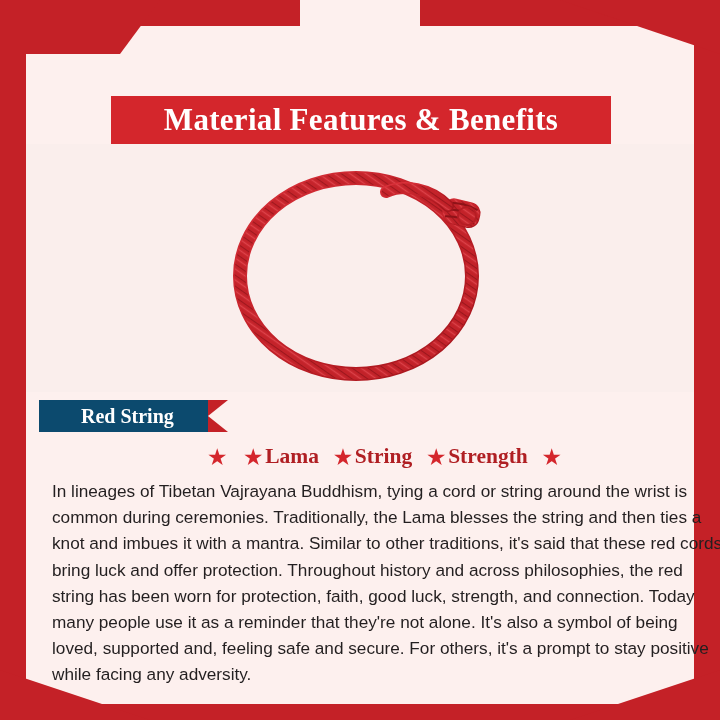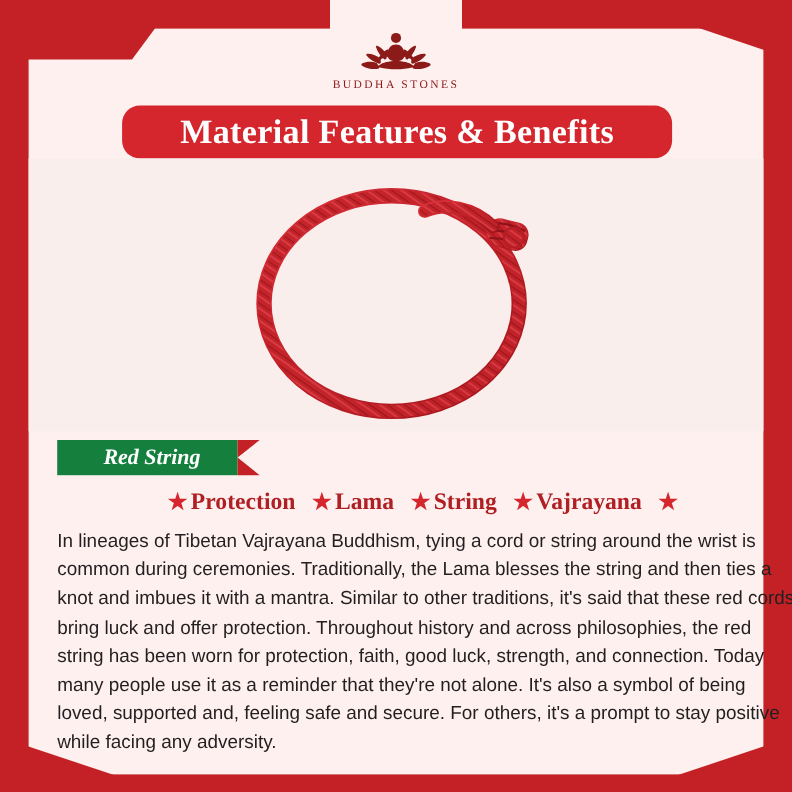--- a/index.html
+++ b/index.html
@@ -121,21 +121,20 @@
   .title-banner {
     position: absolute;
     left: 85px;
     top: 70px;
     width: 500px;
     height: 48px;
     background: #d4262c;
     display: flex;
     align-items: center;
     justify-content: center;
-    border-radius: 16px;
   }
   .title-banner .title-text {
     color: #ffffff;
     font-family: "Liberation Serif", serif;
     font-weight: bold;
     font-size: 31px;
     letter-spacing: 0.3px;
     white-space: nowrap;
   }
   
@@ -147,30 +146,29 @@
     height: 248px;
     background: #faeeec;
   }
   .hero svg {
     display: block;
     margin: 0 auto;
   }
   
   .label-tab {
     position: absolute;
-    left: 26px;
+    left: 13px;
     top: 374px;
     height: 32px;
-    background: #15803d;
+    background: #0c4a6e;
     display: flex;
     align-items: center;
     padding-left: 42px;
     padding-right: 34px;
     z-index: 4;
-    font-style: italic;
   }
   .label-tab:after {
     content: "";
     position: absolute;
     right: -20px;
     top: 0;
     width: 0; height: 0;
     border-top: 16px solid #c42127;
     border-bottom: 16px solid #c42127;
     border-right: 20px solid transparent;
@@ -234,44 +232,20 @@
   <div class="corner-tl"></div>
   <div class="corner-tl2"></div>
   <div class="corner-tr"></div>
   <div class="corner-tr2"></div>
   <div class="bottom-bar"></div>
   <div class="corner-bl"></div>
   <div class="corner-br"></div>
 
   <div class="inner">
 
-    <div class="logo-wrap">
-      <svg class="logo-mark" viewBox="0 0 108 48" aria-hidden="true">
-        <g fill="#8c1a18">
-
-          <circle cx="54" cy="8.5" r="4.6"></circle>
-
-          <path d="M54 14.5c-4.2 0-7 3.2-7.6 7.1-.3 1.9-.2 3.4.3 4.7.9 2.2 3.4 3.3 7.3 3.3s6.4-1.1 7.3-3.3c.5-1.3.6-2.8.3-4.7-.6-3.9-3.4-7.1-7.6-7.1z"></path>
-
-          <path d="M46.6 18.8c-3.6 1.6-6.6 4.6-8.4 7.9-.5.9.5 1.9 1.4 1.4 2.6-1.4 5.2-2.4 8.1-2.8l-1.1-6.5z"></path>
-          <path d="M61.4 18.8c3.6 1.6 6.6 4.6 8.4 7.9.5.9-.5 1.9-1.4 1.4-2.6-1.4-5.2-2.4-8.1-2.8l1.1-6.5z"></path>
-
-          <path d="M54 29.4c-6.4 0-12.2 1.5-15 3.6-1 .7-.8 2.1.4 2.4 3.8 1 9.1 1.6 14.6 1.6s10.8-.6 14.6-1.6c1.2-.3 1.4-1.7.4-2.4-2.8-2.1-8.6-3.6-15-3.6z"></path>
-
-          <path d="M36.5 31.2c-4.6-1.6-9.6-1.3-13.4.6-.8.4-.8 1.4 0 1.9 4.2 2.6 9.6 3.6 14.7 2.8 1.3-.2 1.7-1.6.8-2.4-.8-.7-1.5-1.7-2.1-2.9z"></path>
-          <path d="M40.3 27.6c-3.4-3.1-8-4.9-12.4-4.8-.9 0-1.3 1-.7 1.7 2.9 3.5 6.9 6.2 11.3 7.4 1.2.3 2.1-.9 1.6-2-.2-.6 0-1.4.2-2.3z"></path>
-          <path d="M46 24.9c-1.7-4.1-5-7.5-8.9-9.3-.8-.4-1.6.4-1.3 1.2 1.4 4.3 4 8.2 7.5 11 1 .8 2.3-.1 2.1-1.3-.1-.5.2-1.1.6-1.6z"></path>
-
-          <path d="M71.5 31.2c4.6-1.6 9.6-1.3 13.4.6.8.4.8 1.4 0 1.9-4.2 2.6-9.6 3.6-14.7 2.8-1.3-.2-1.7-1.6-.8-2.4.8-.7 1.5-1.7 2.1-2.9z"></path>
-          <path d="M67.7 27.6c3.4-3.1 8-4.9 12.4-4.8.9 0 1.3 1 .7 1.7-2.9 3.5-6.9 6.2-11.3 7.4-1.2.3-2.1-.9-1.6-2 .2-.6 0-1.4-.2-2.3z"></path>
-          <path d="M62 24.9c1.7-4.1 5-7.5 8.9-9.3.8-.4 1.6.4 1.3 1.2-1.4 4.3-4 8.2-7.5 11-1 .8-2.3-.1-2.1-1.3.1-.5-.2-1.1-.6-1.6z"></path>
-        </g>
-      </svg>
-      <div class="logo-text">BUDDHA STONES</div>
-    </div>
 
     <div class="title-banner">
       <span class="title-text">Material Features &amp; Benefits</span>
     </div>
 
     <div class="hero">
       <svg width="340" height="248" viewBox="0 0 340 248" aria-hidden="true">
         <defs>
           <linearGradient id="cordg" x1="0" y1="0" x2="1" y2="1">
             <stop offset="0%" stop-color="#d9313a"></stop>
@@ -304,36 +278,35 @@
       </svg>
     </div>
 
     <div class="label-tab">
       <span class="label-text">Red String</span>
     </div>
 
     <div class="keywords">
       <span class="kw">
         <span class="star">★</span>
-        <span>Protection</span>
       </span>
       <span class="kw-gap"></span>
       <span class="kw">
         <span class="star">★</span>
         <span>Lama</span>
       </span>
       <span class="kw-gap"></span>
       <span class="kw">
         <span class="star">★</span>
         <span>String</span>
       </span>
       <span class="kw-gap"></span>
       <span class="kw">
         <span class="star">★</span>
-        <span>Vajrayana</span>
+        <span>Strength</span>
       </span>
       <span class="kw-gap"></span>
       <span class="kw">
         <span class="star">★</span>
       </span>
     </div>
 
     <div class="body-text">In lineages of Tibetan Vajrayana Buddhism, tying a cord or string around the wrist is common during ceremonies. Traditionally, the Lama blesses the string and then ties a knot and imbues it with a mantra. Similar to other traditions, it's said that these red cords bring luck and offer protection. Throughout history and across philosophies, the red string has been worn for protection, faith, good luck, strength, and connection. Today many people use it as a reminder that they're not alone. It's also a symbol of being loved, supported and, feeling safe and secure. For others, it's a prompt to stay positive while facing any adversity.</div>
 
   </div>

